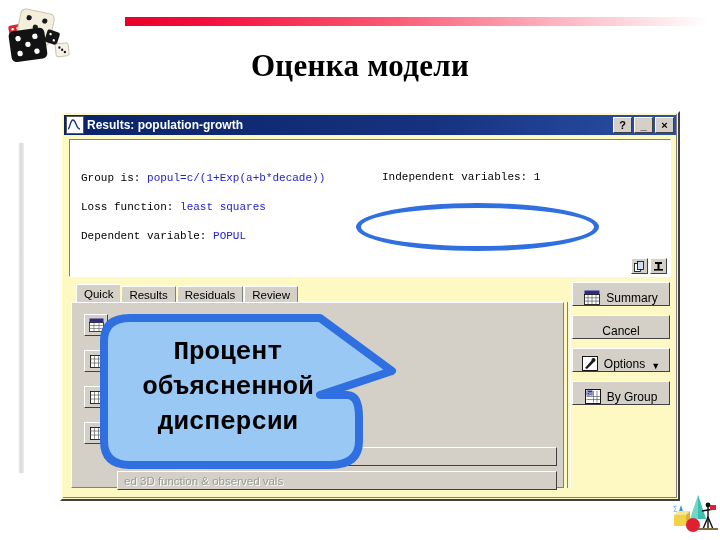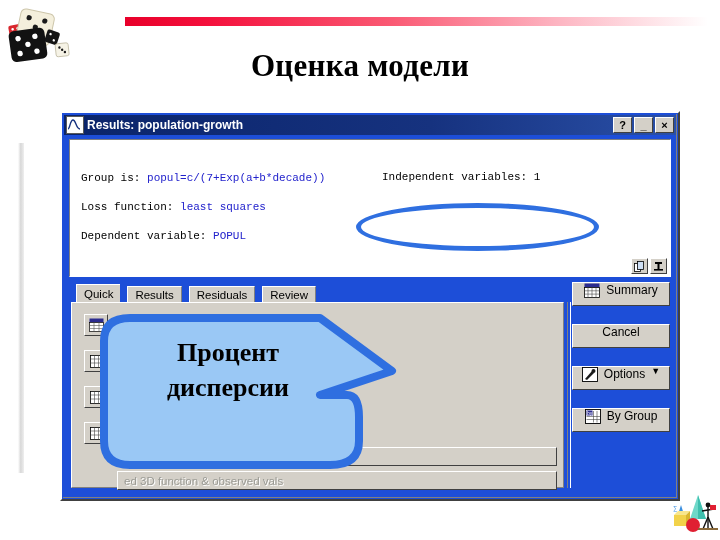--- a/index.html
+++ b/index.html
@@ -62,21 +62,21 @@
     height: 46px;
   }
 
   
   .win {
     position: absolute;
     left: 60px;
     top: 111px;
     width: 620px;
     height: 390px;
-    background: #1d4ed8;
+    background: #fef9c3;
     border-top: 2px solid #ffffff;
     border-left: 2px solid #ffffff;
     border-right: 2px solid #404040;
     border-bottom: 2px solid #404040;
     box-sizing: border-box;
   }
   .win-inner {
     position: absolute;
     left: 1px; top: 1px; right: 1px; bottom: 1px;
     border-right: 1px solid #808080;
@@ -210,21 +210,21 @@
     background: #d4d0c8;
     border-top: 1px solid #ffffff;
     border-left: 1px solid #ffffff;
     border-right: 1px solid #808080;
     font-family: "Liberation Sans", sans-serif;
     font-size: 11.5px;
     color: #000000;
     display: flex;
     align-items: center;
     box-sizing: border-box;
-    margin-right: 7px;
+    margin-right: 1px;
   }
   .tab.active {
     height: 19px;
     border-right: none;
     font-weight: normal;
     background: #d4d0c8;
     border-left: 1px solid #ffffff;
     border-top: 1px solid #ffffff;
   }
 
@@ -283,32 +283,32 @@
   
   .right-col {
     position: absolute;
     left: 503px;
     top: 0px;
     width: 98px;
   }
   .big-btn {
     width: 98px;
     height: 24px;
-    margin-bottom: 18px;
+    margin-bottom: 9px;
     background: #d4d0c8;
     border-top: 1px solid #ffffff;
     border-left: 1px solid #ffffff;
     border-right: 1px solid #404040;
     border-bottom: 1px solid #404040;
     box-sizing: border-box;
     font-family: "Liberation Sans", sans-serif;
     font-size: 12px;
     color: #000000;
     display: flex;
-    align-items: flex-start;
+    align-items: flex-end;
     justify-content: center;
     gap: 6px;
     position: relative;
   }
   .big-btn .bicon { width: 16px; height: 15px; flex: 0 0 auto; }
   .caret { font-size: 9px; line-height: 1; }
   .divider-v {
     position: absolute;
     left: 498px;
     top: 20px;
@@ -336,21 +336,21 @@
     top: 313px;
     width: 305px;
     height: 158px;
   }
   .callout-text {
     position: absolute;
     left: 0;
     top: 22px;
     width: 272px;
     text-align: center;
-    font-family: Liberation Serif, serif;
+    font-family: Liberation Mono, monospace;
     font-size: 26px;
     font-weight: bold;
     line-height: 35px;
     color: #000000;
   }
 </style>
 </head>
 <body>
 
 <div class="dice-deco">
@@ -435,21 +435,21 @@
     <div class="titlebar-text">Results: population-growth</div>
     <div class="tb-btns">
       <div class="tb-btn">?</div>
       <div class="tb-btn min">_</div>
       <div class="tb-btn">×</div>
     </div>
   </div>
 
   <div class="output-pane">
     <div class="results-text">
-<span class="row"><span>Group is:</span> <span class="v">popul=c/(7+Exp(a+b*decade))</span></span>
+<span class="row"><span>Group is:</span> <span class="v">popul=c/(1+Exp(a+b*decade))</span></span>
 <span class="row"><span>Loss function:</span> <span class="v">least squares</span></span>
 <span class="row"><span>Dependent variable:</span> <span class="v">POPUL</span></span>
 
     </div>
     <div class="indep"><span>Independent variables:</span> <span class="v">1</span></div>
 
     <div class="pane-toolbar">
       <div class="mini-btn">
         <svg width="11" height="11" viewBox="0 0 11 11">
           <rect x="0.5" y="2.5" width="6" height="8" fill="#ffffff" stroke="#000" stroke-width="0.8"></rect>
@@ -593,15 +593,16 @@
              L255,82
              Q267,82 267,104
              L267,128
              Q267,152 238,152
              L38,152
              Q12,152 12,128
              Z" fill="#9ac8f5" stroke="#2f6fe0" stroke-width="8" stroke-linejoin="round"></path>
   </svg>
   <div class="callout-text">
     <div>Процент</div>
+    <div>объясненной</div>
     <div>дисперсии</div>
   </div>
 </div>
 
 </body></html>

